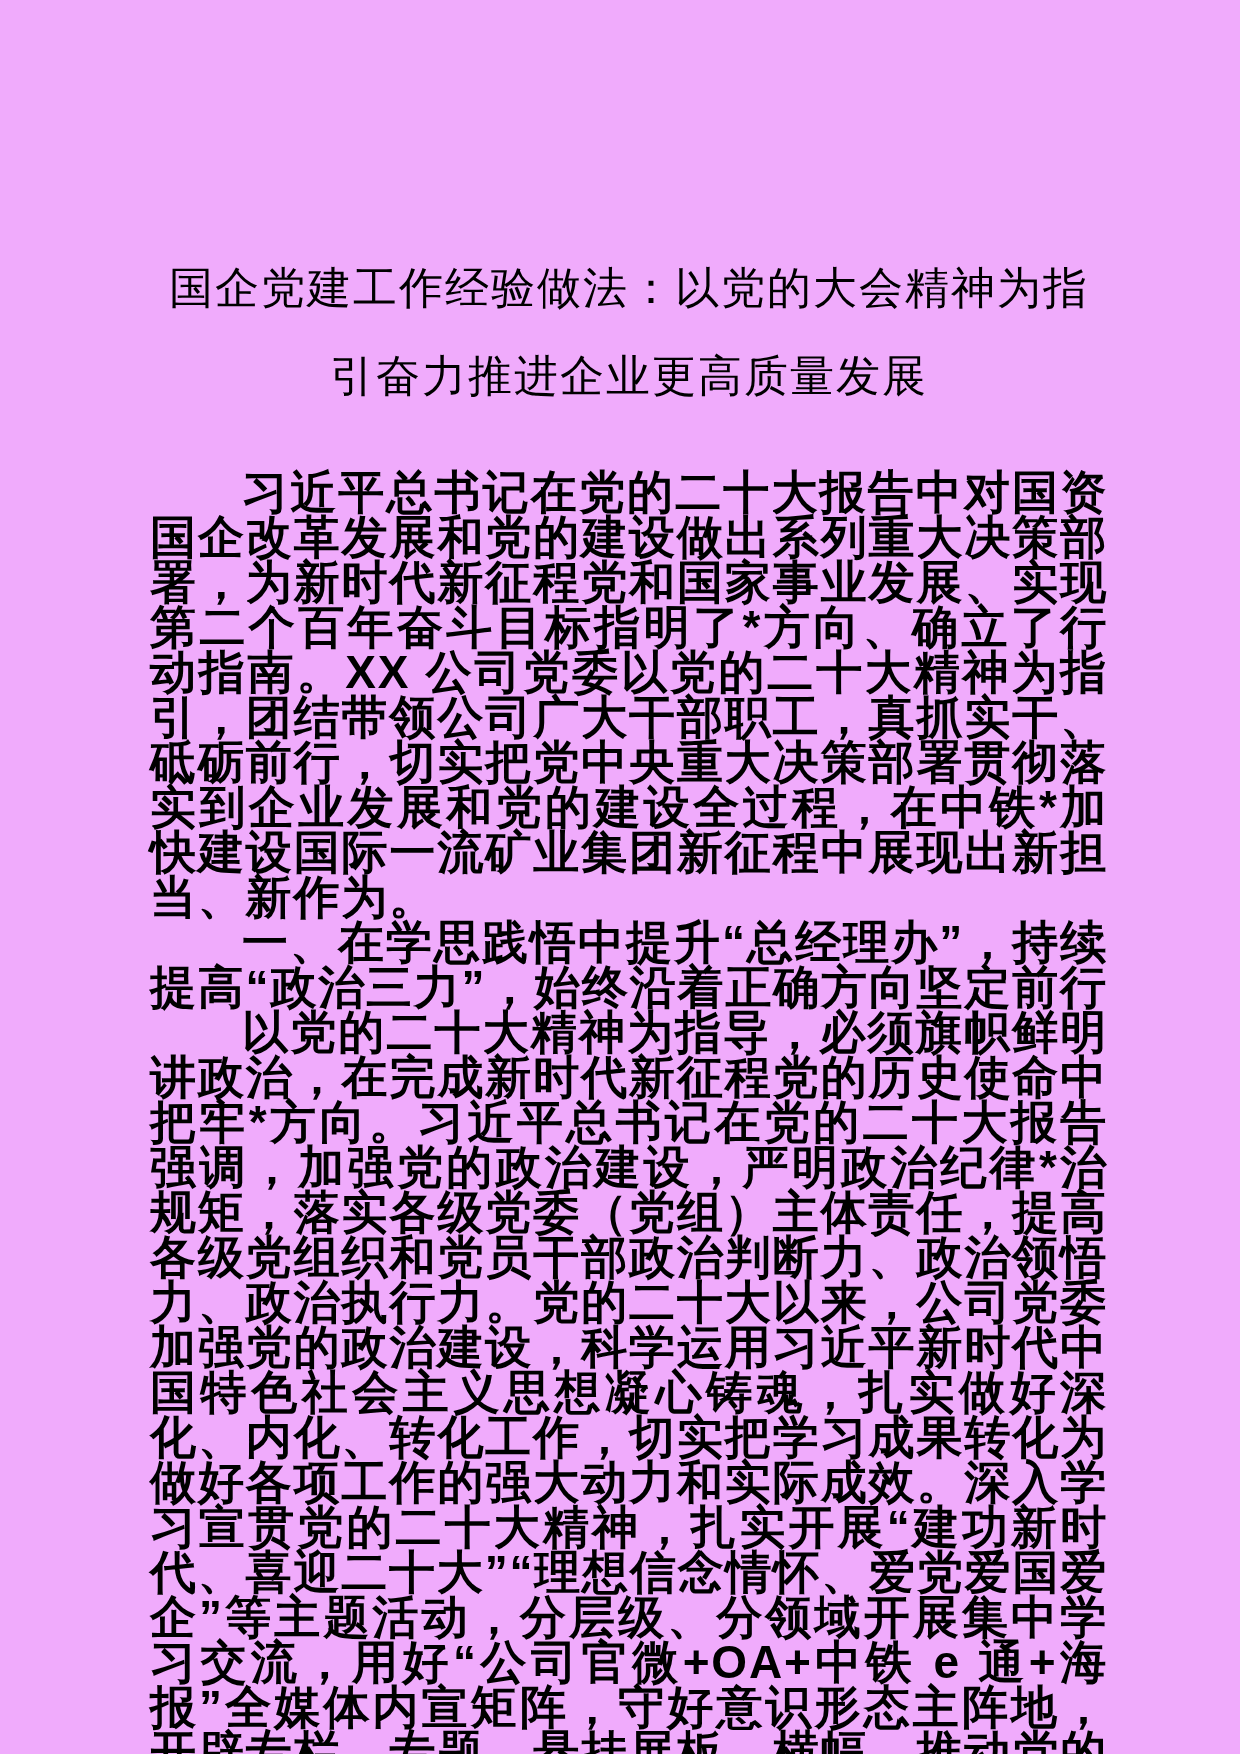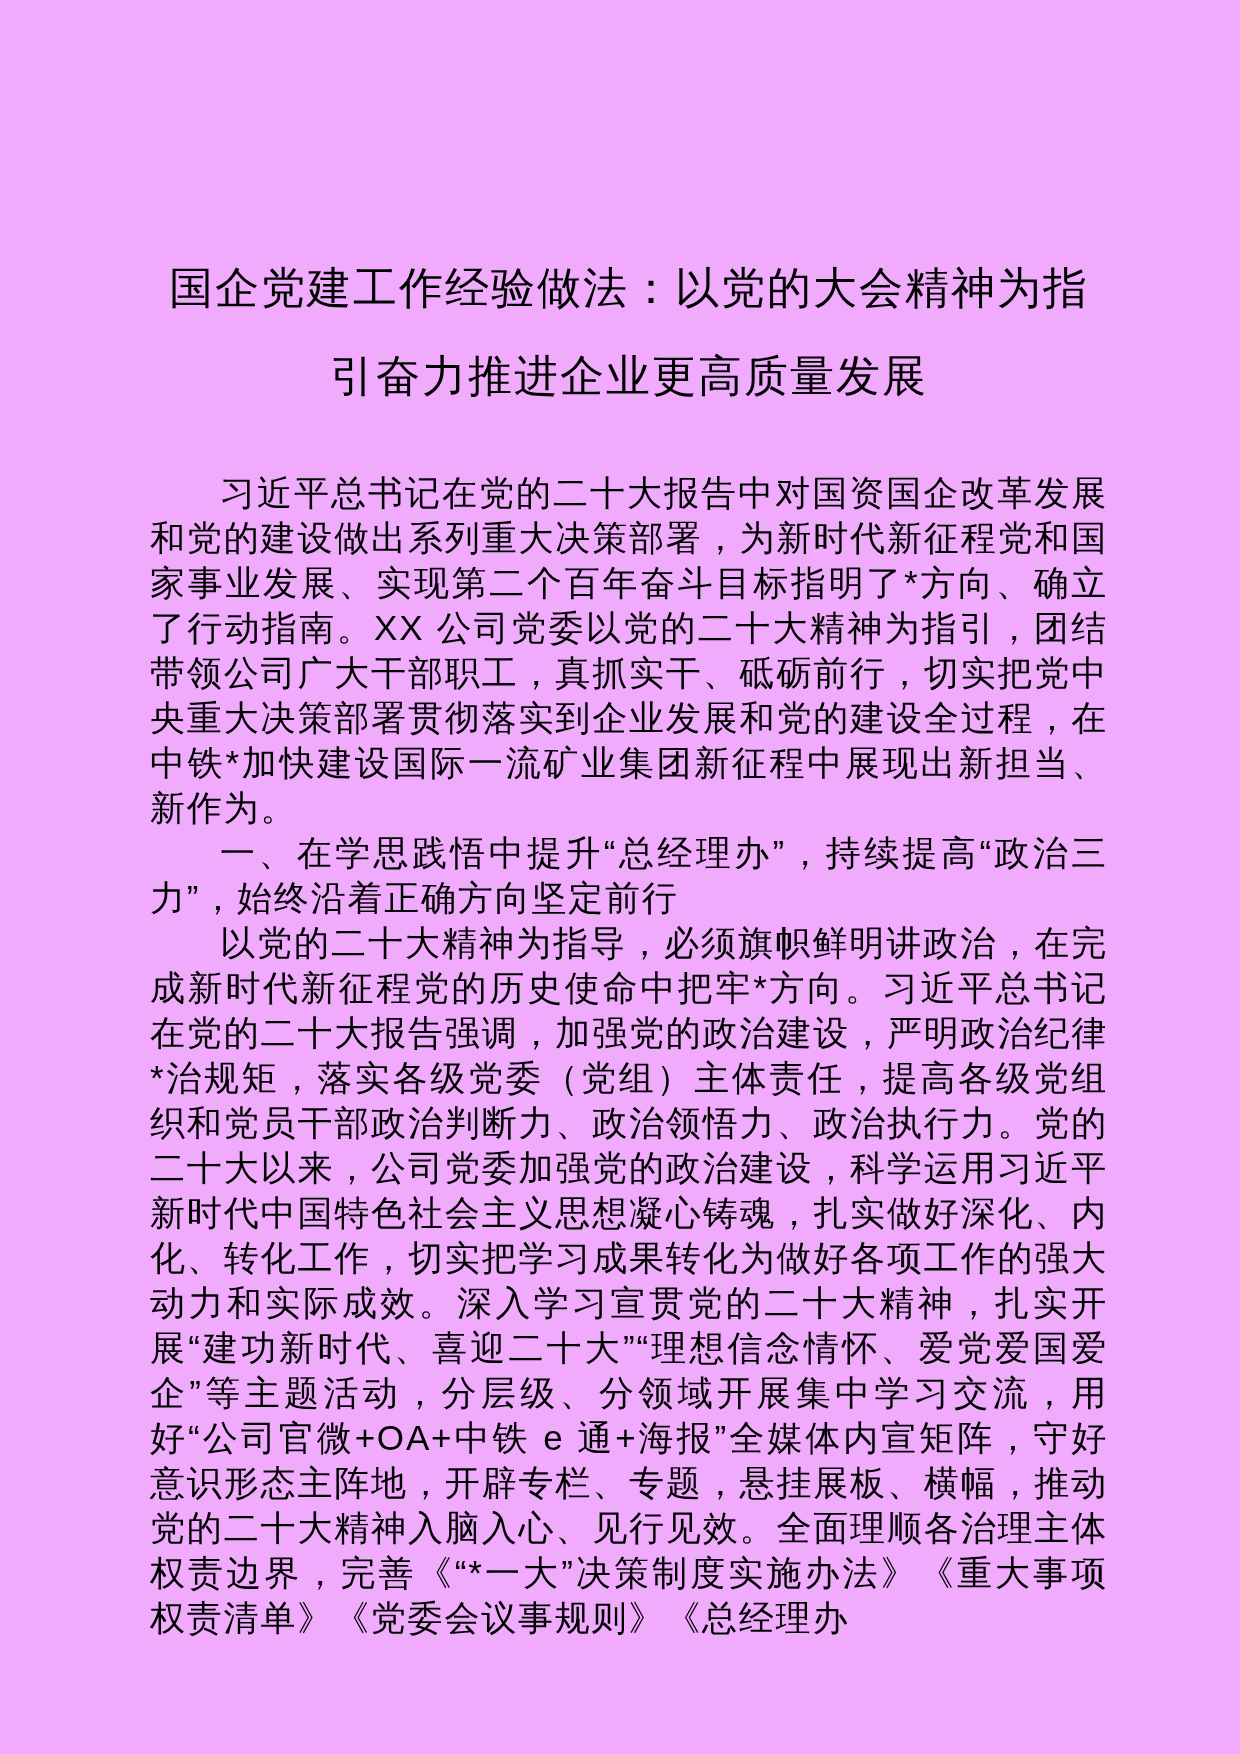--- a/index.html
+++ b/index.html
@@ -26,23 +26,23 @@
     margin: 0 0 50px 0;
     font-size: 44px;
     line-height: 88px;
     font-weight: normal;
     text-align: center;
     letter-spacing: 2px;
     color: #000000;
   }
   .body-para {
     margin: 0;
-    font-size: 35px;
+    font-size: 46px;
     line-height: 45px;
-    font-weight: normal;
+    font-weight: bold;
     letter-spacing: 1.8px;
     text-align: justify;
     text-indent: 2em;
     color: #000000;
     word-break: break-all;
   }
 </style>
 </head>
 <body>
 

